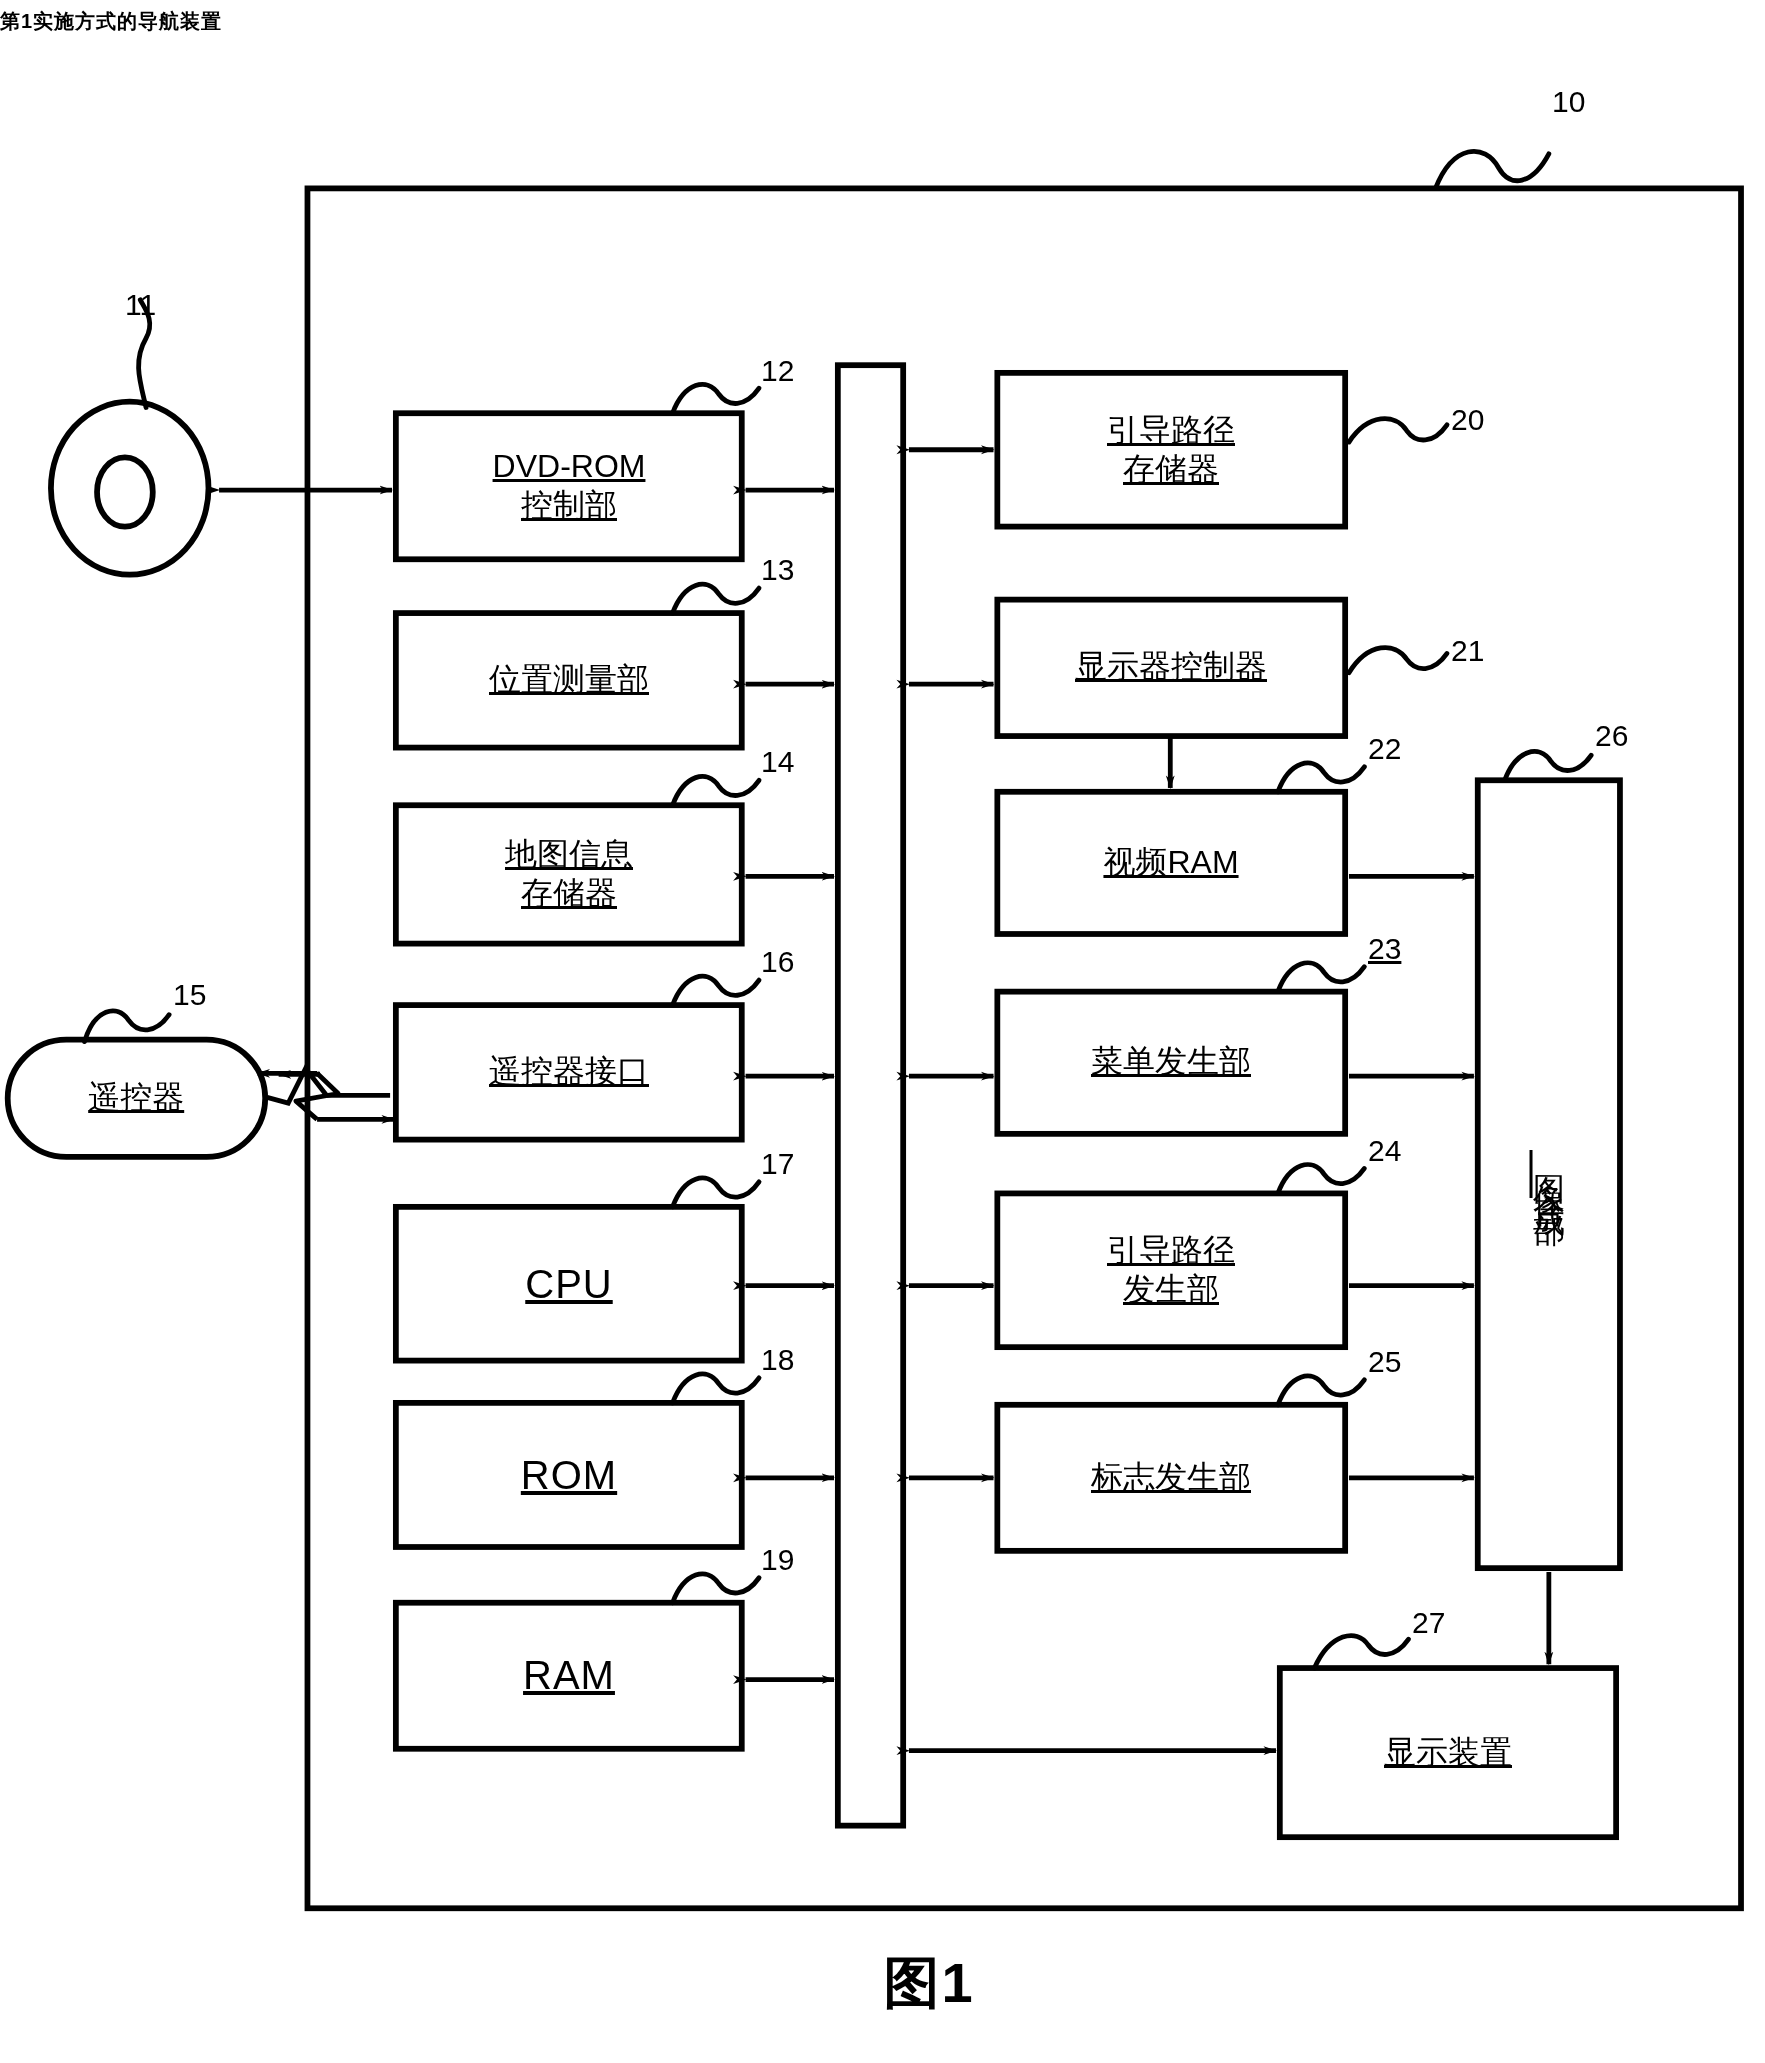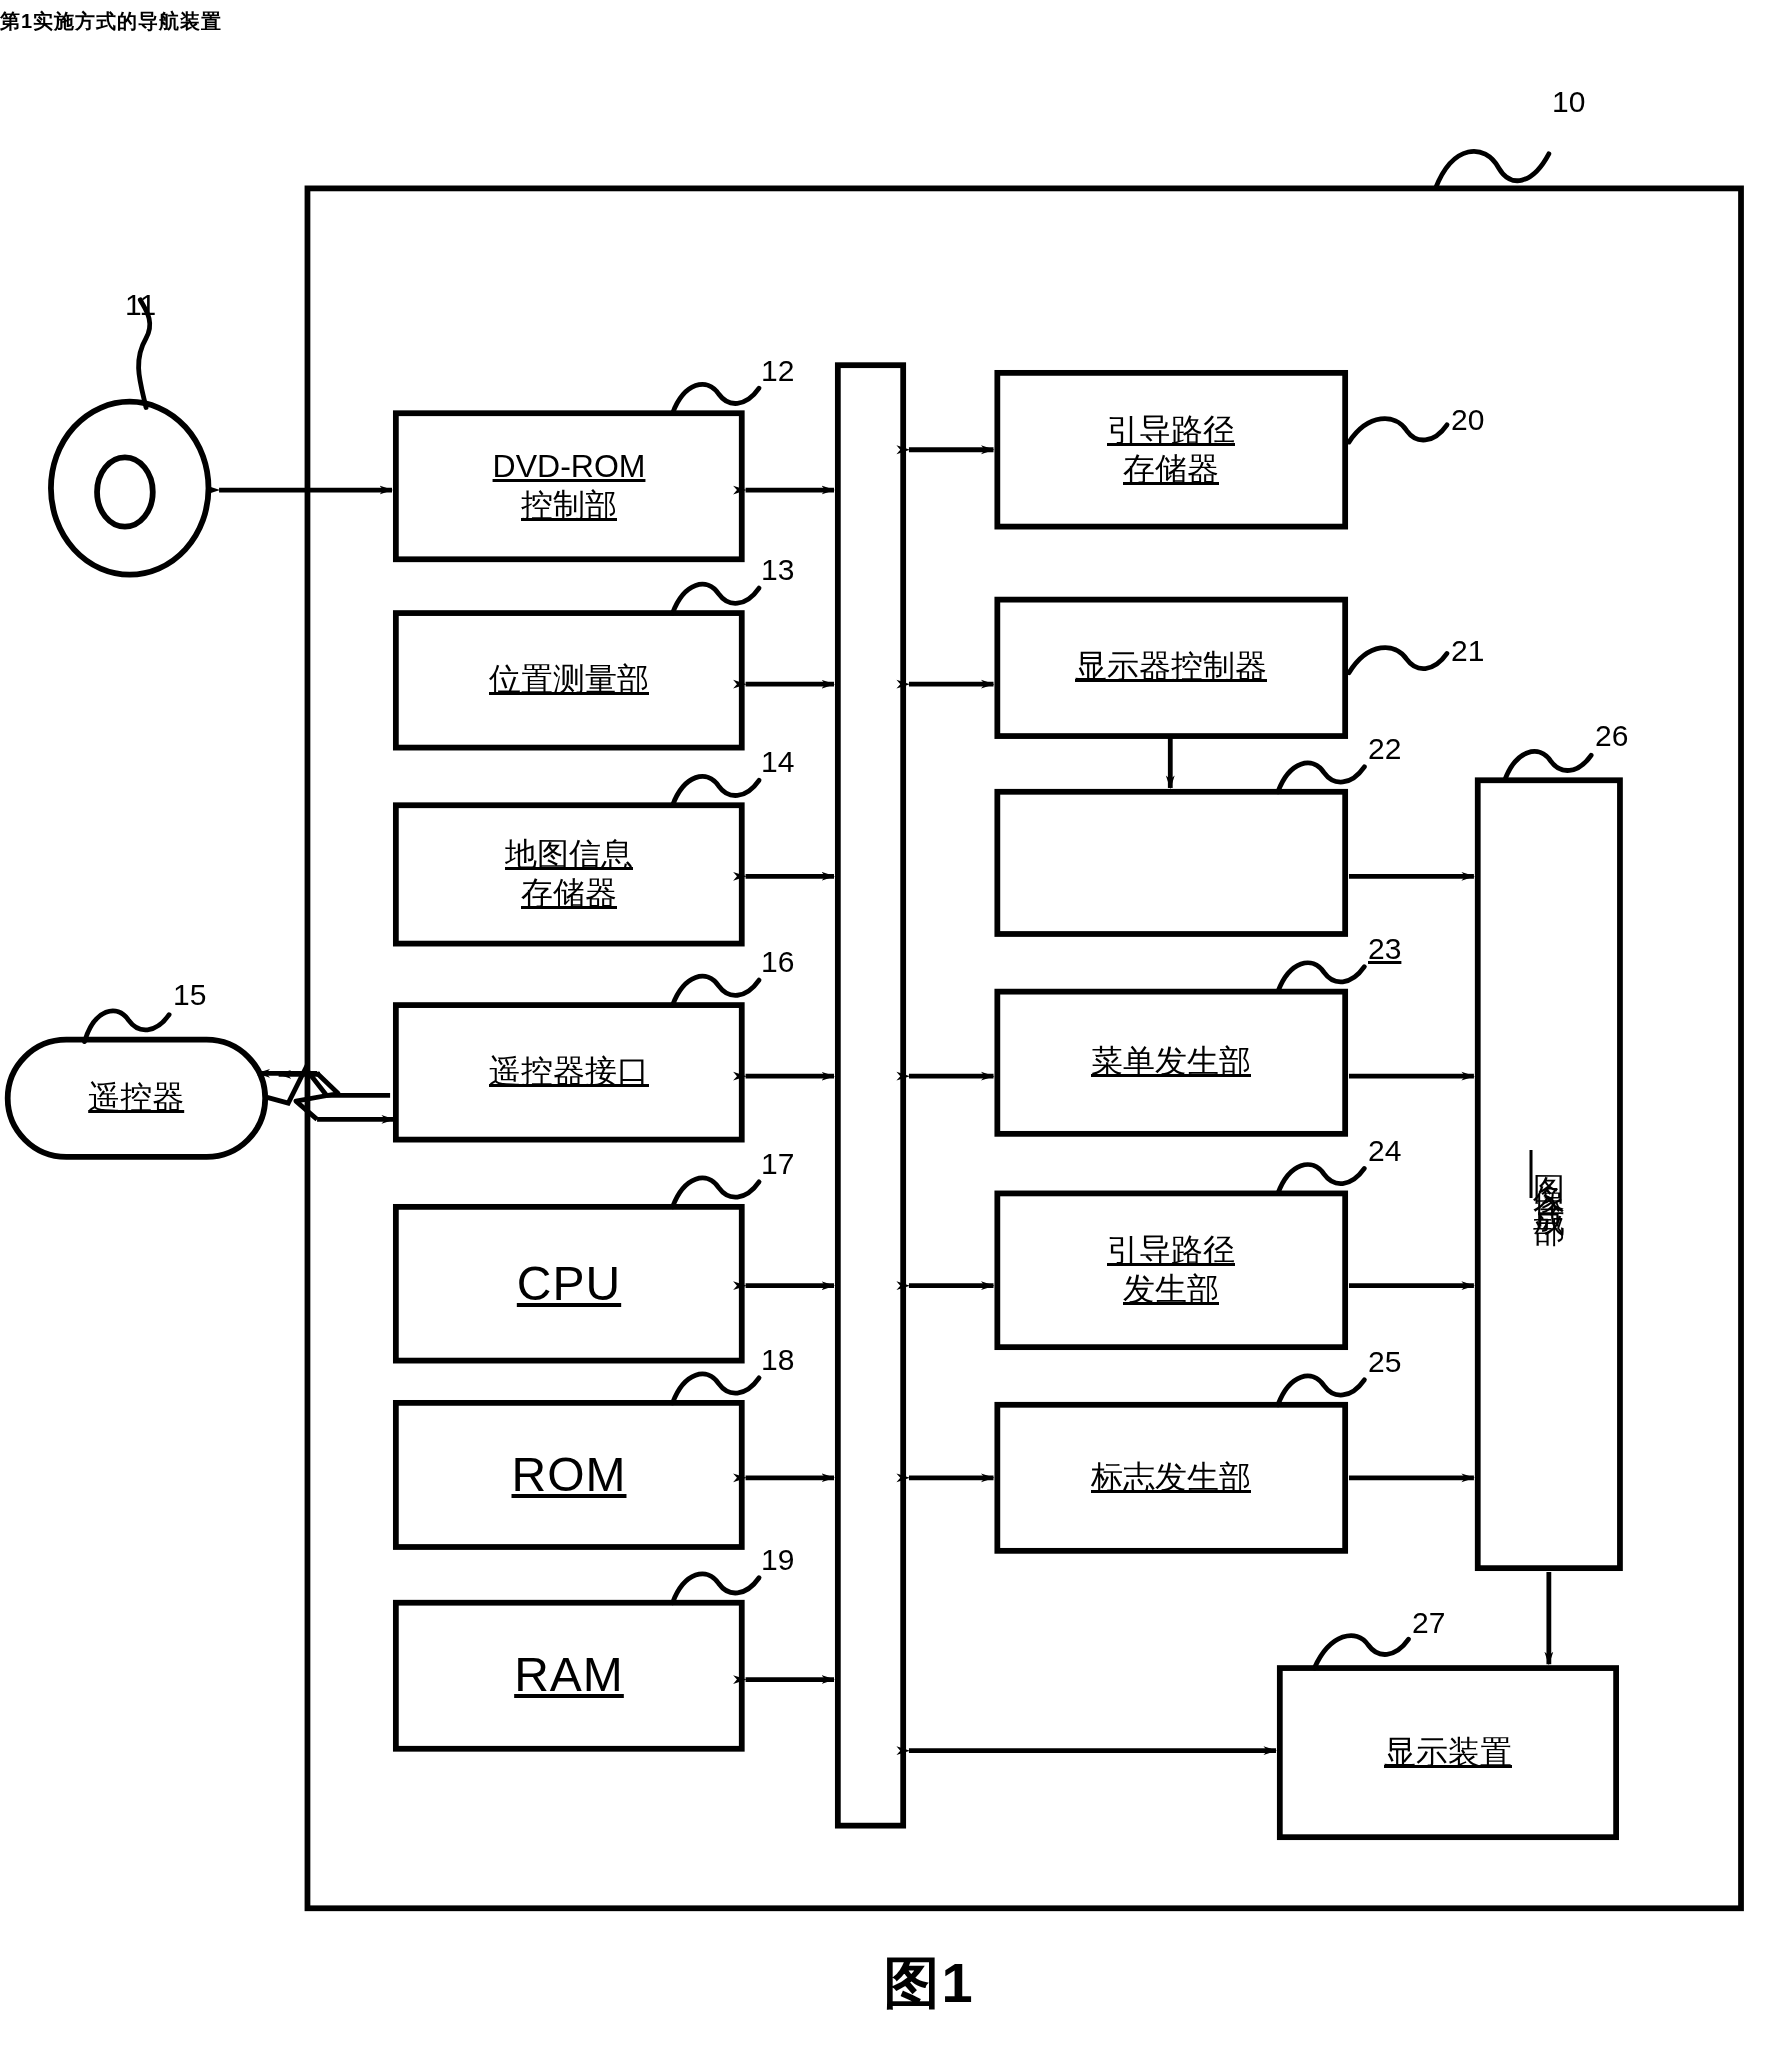--- a/index.html
+++ b/index.html
@@ -53,21 +53,21 @@
     align-items: center;
     justify-content: center;
     text-align: center;
     font-size: 32px;
     line-height: 1.22;
     font-weight: 500;
     white-space: pre-line;
     pointer-events: auto;
     text-decoration: underline;
   }
-  .boxlabel.latin { font-size: 48px; letter-spacing: 1px; }
+  .boxlabel.latin { font-size: 40px; letter-spacing: 1px; }
   .boxlabel.vertical {
     writing-mode: vertical-rl;
     text-orientation: upright;
     letter-spacing: 9.6px;
     font-size: 32px;
   }
   .refnum {
     position: absolute;
     font-size: 30px;
     font-weight: 500;
@@ -197,20 +197,21 @@
 存储器</div>
   <div class="boxlabel" style="left:7.7px;top:1039px;width:257px;height:117px;">遥控器</div>
   <div class="boxlabel" style="left:396px;top:1005px;width:346px;height:134px;">遥控器接口</div>
   <div class="boxlabel latin" style="left:396px;top:1207px;width:346px;height:154px;">CPU</div>
   <div class="boxlabel latin" style="left:396px;top:1602px;width:346px;height:146px;">RAM</div>
   <div class="boxlabel latin" style="left:396px;top:1403px;width:346px;height:144px;">ROM</div>
 
   <div class="boxlabel" style="left:997px;top:373px;width:348px;height:154px;">引导路径
 存储器</div>
   <div class="boxlabel" style="left:997px;top:599px;width:348px;height:136px;">显示器控制器</div>
+  <div class="boxlabel" style="left:997px;top:792px;width:348px;height:142px;">视频RAM</div>
   <div class="boxlabel" style="left:997px;top:991px;width:348px;height:142px;">菜单发生部</div>
   <div class="boxlabel" style="left:997px;top:1193px;width:348px;height:154px;">引导路径
 发生部</div>
   <div class="boxlabel" style="left:997px;top:1405px;width:348px;height:146px;">标志发生部</div>
   <div class="boxlabel vertical" style="left:1478px;top:780px;width:142px;height:788px;">图像合成部</div>
   <div class="boxlabel" style="left:1280px;top:1668px;width:336px;height:169px;">显示装置</div>
 
   <div class="refnum" style="left:1552px;top:85px;">10</div>
   <div class="refnum" style="left:125px;top:288px;">11</div>
   <div class="refnum" style="left:761px;top:354px;">12</div>

